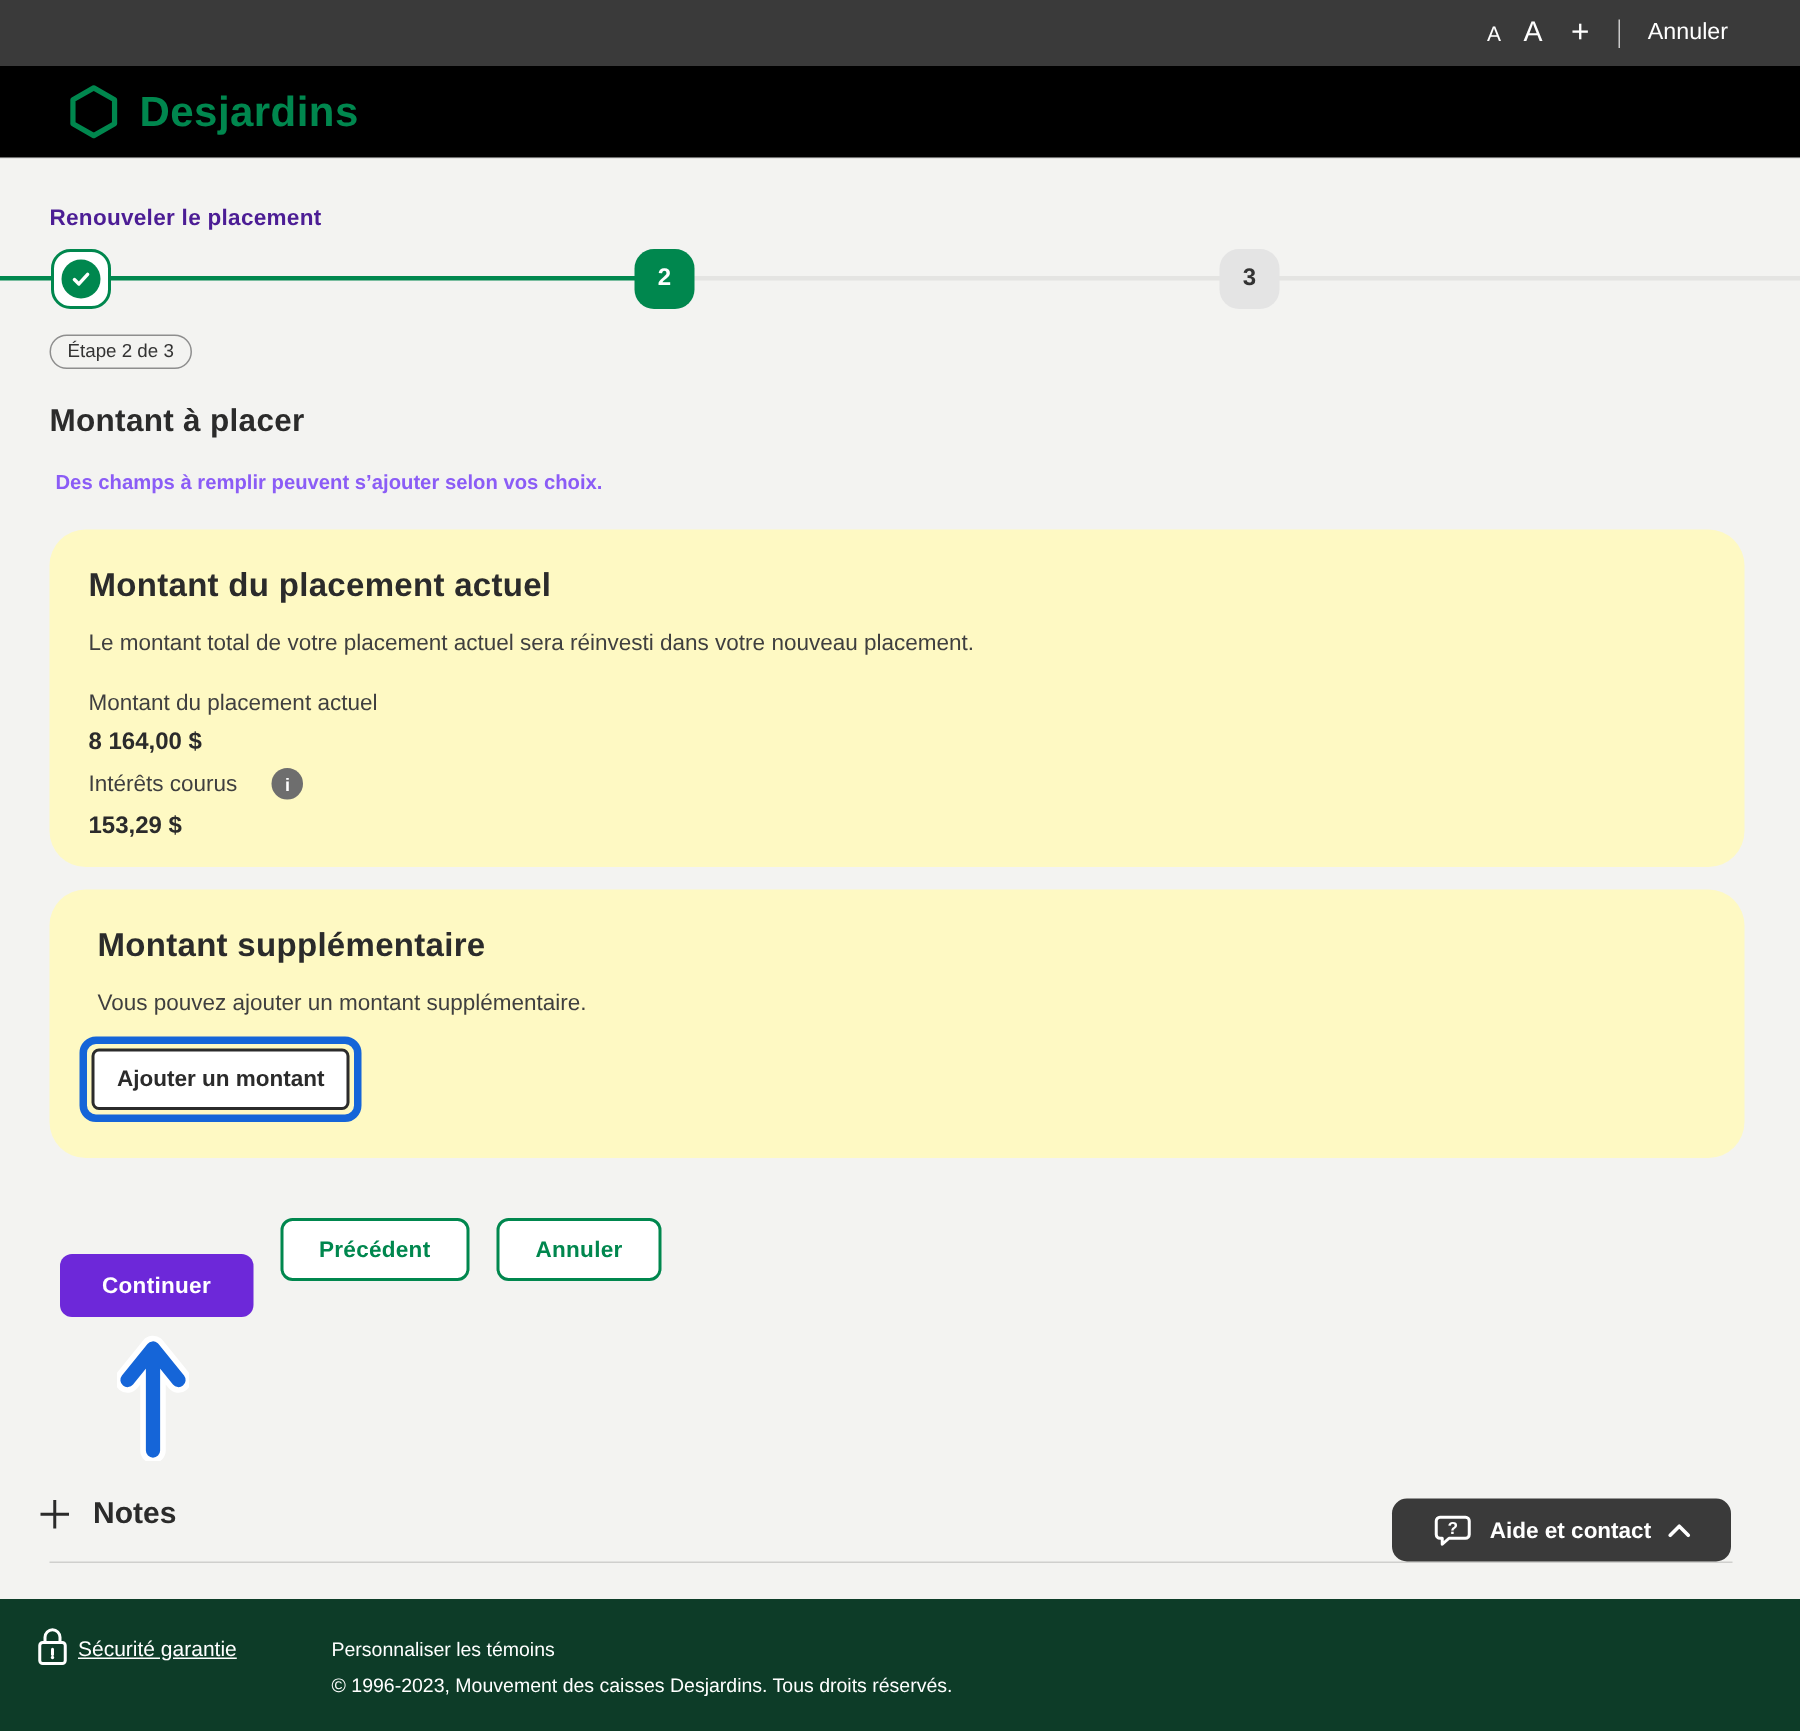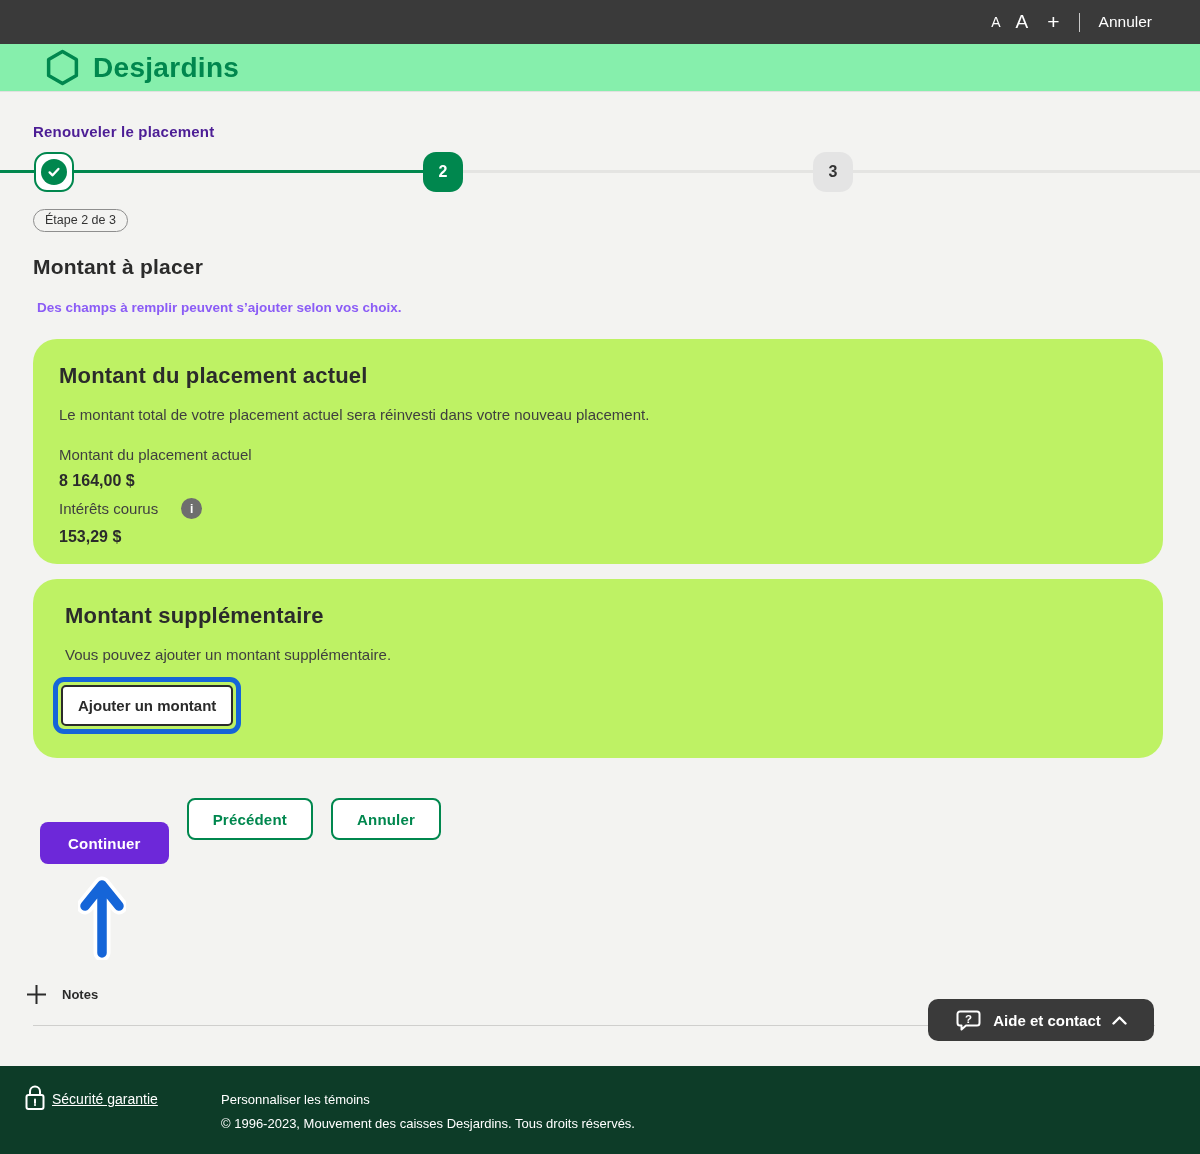--- a/index.html
+++ b/index.html
@@ -17,21 +17,21 @@
     display: flex; align-items: center; justify-content: flex-end;
     padding-right: 48px; gap: 15px; color: #fff;
   }
   .topbar .a-small { font-size: 14px; cursor: pointer; }
   .topbar .a-large { font-size: 19px; cursor: pointer; }
   .topbar .plus    { font-size: 21px; font-weight: 300; cursor: pointer; margin-left:4px; }
   .topbar .divider { width: 1px; height: 19px; background: #c9c9c9; margin: 0 4px; }
   .topbar .cancel  { font-size: 15.5px; cursor: pointer; }
   
   .header {
-    height: 48px; background: #86efac; border-bottom: 1px solid #E1E1E0;
+    height: 62px; background: #000000; border-bottom: 1px solid #E1E1E0;
     display: flex; align-items: center; padding-left: 44px; gap: 12px;
   }
   .brand-name { font-size: 28px; font-weight: bold; color: #00874E; letter-spacing: 0.3px; }
   
   .flow-title { margin: 31px 0 0 33px; font-size: 15px; font-weight: bold; color: #4c1d95; letter-spacing:0.2px; }
   .stepper-track { position: relative; height: 40px; margin-top: 12px; }
   .line-complete  { position: absolute; top: 18px; left: 0; width: 443px; height: 3px; background: #00874E; }
   .line-remaining { position: absolute; top: 18px; left: 443px; right: 0; height: 3px; background: #E4E4E2; }
   .step {
     position: absolute; top: 0; width: 40px; height: 40px; border-radius: 13px;
@@ -48,21 +48,21 @@
   .step-pill {
     display: inline-block; margin: 17px 0 0 33px;
     border: 1px solid #8E8E8E; border-radius: 12px;
     padding: 3px 11px 4px; font-size: 12.5px; color: #333;
   }
   
   .page-title { margin: 23px 0 0 33px; font-size: 21px; font-weight: bold; color: #2B2B2B; letter-spacing: 0.2px; }
   .page-subtitle { margin: 21px 0 0 37px; font-size: 13.5px; font-weight: bold; color: #8b5cf6; }
   
   .card {
-    width: 1130px; margin: 24px 0 0 33px; background: #bef264;
+    width: 1130px; margin: 24px 0 0 33px; background: #fef9c3;
     border-radius: 24px; padding: 24px 26px 18px;
   }
   .card + .card { margin-top: 15px; padding-left: 32px; }
   .card h2 { font-size: 22px; font-weight: bold; color: #2B2B2B; letter-spacing: 0.2px; }
   .card .desc { margin-top: 17px; font-size: 15px; color: #3F3F3F; }
   .amount-label { margin-top: 23px; font-size: 15px; color: #3F3F3F; }
   .amount-value { margin-top: 9px; font-size: 16px; font-weight: bold; color: #2B2B2B; }
   .interest-row { margin-top: 8px; display: flex; align-items: center; gap: 23px; font-size: 15px; color: #3F3F3F; text-align: center; }
   .info-icon {
     width: 21px; height: 21px; border-radius: 50%; background: #6E6E6E;
@@ -82,21 +82,21 @@
   
   .actions { display: flex; align-items: center; gap: 18px; margin: 16px 0 0 40px; }
   .btn { height: 42px; border-radius: 8px; font-size: 15px; font-weight: bold;
          font-family: "Liberation Sans", sans-serif; cursor: pointer; letter-spacing:0.2px; }
   .btn-primary { background: #6d28d9; color: #fff; border: none; padding: 0 28px; margin-top: 48px; }
   .btn-secondary { background: #fff; color: #00874E; border: 2px solid #00874E; padding: 0 24px; }
   
   .pointer-arrow { display: block; margin: 10px 0 0 78px; }
   
   .notes-row { display: flex; align-items: center; gap: 15px; margin: 24px 0 0 26px; cursor: pointer; }
-  .notes-label { font-size: 13px; font-weight: bold; color: #2B2B2B; }
+  .notes-label { font-size: 20px; font-weight: bold; color: #2B2B2B; }
   .rule { margin: 20px 0 0 33px; width: 1122px; border: none; border-top: 1px solid #CFCFCD; }
   
   .help-button {
     position: absolute; left: 928px; top: 999px; width: 226px; height: 42px;
     background: #3A3A3A; border: none; border-radius: 10px;
     display: flex; align-items: center; justify-content: center; gap: 11px;
     color: #fff; font-size: 15px; font-weight: bold;
     font-family: "Liberation Sans", sans-serif; cursor: pointer;
   }
   

